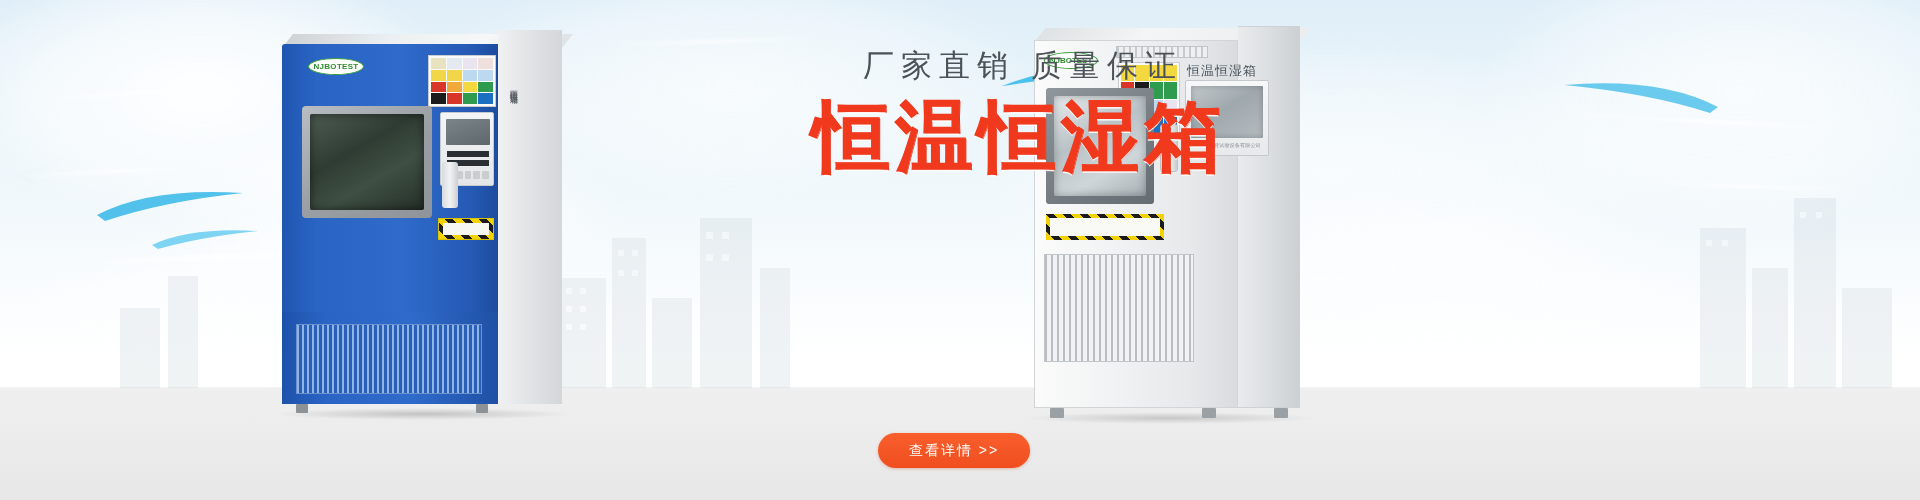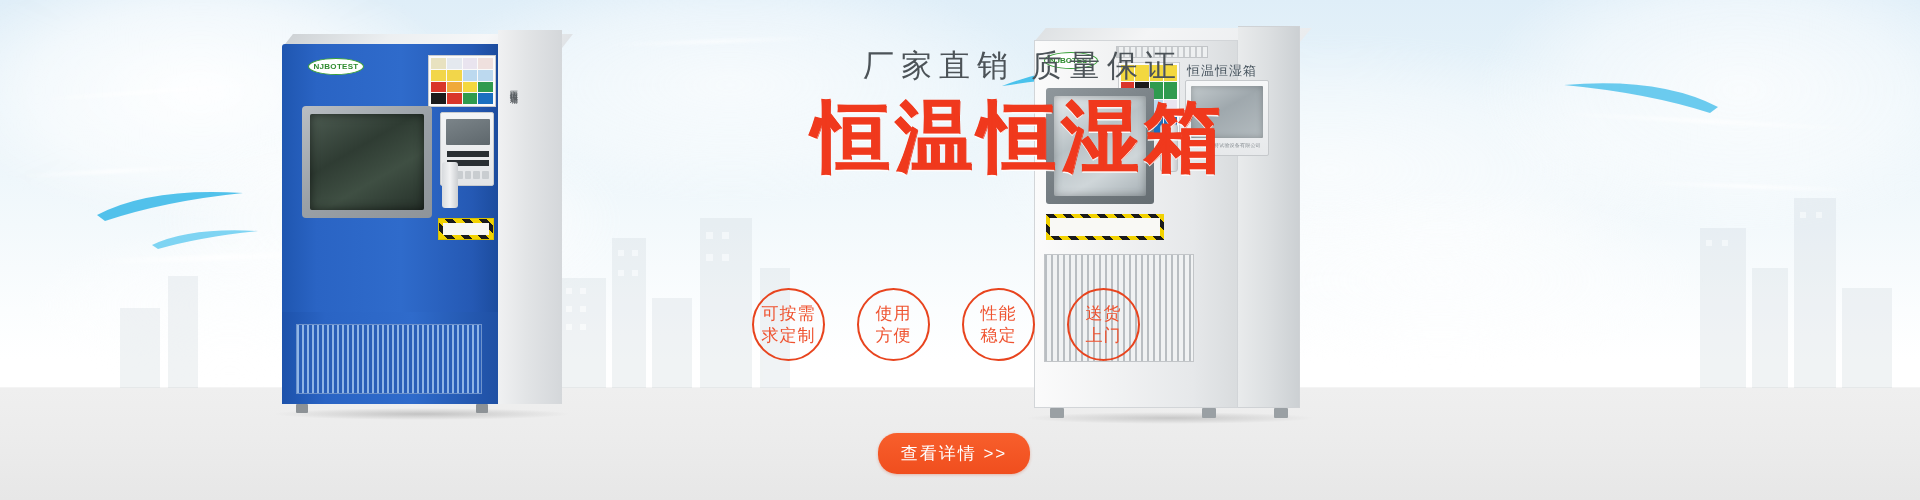--- a/index.html
+++ b/index.html
@@ -97,23 +97,23 @@
     border:2px solid #e8441e;
     display:flex; flex-direction:column; align-items:center; justify-content:center;
     color:#ef5330; font-size:17px; line-height:1.28; letter-spacing:1px;
     background:transparent;
   }
   .badge span { display:block; white-space:nowrap; }
 
   
   .cta {
     position:absolute; left:878px; top:433px;
-    width:152px; height:41px; border-radius:19px;
+    width:152px; height:35px; border-radius:19px;
     background:linear-gradient(to bottom,#f85f2c 0%, #f04e1e 100%);
-    color:#ffffff; font-size:17px; letter-spacing:2px;
+    color:#ffffff; font-size:14px; letter-spacing:2px;
     display:flex; align-items:center; justify-content:center;
     cursor:pointer; box-shadow:0 1px 3px rgba(210,60,20,.3);
   }
 
   
   .unit-left { position:absolute; left:262px; top:30px; width:300px; height:375px; }
   .ul-body {
     position:absolute; left:20px; top:14px; width:216px; height:360px;
     background:linear-gradient(to right,#1f56b0 0%, #2a64c4 16%, #2f6bcb 55%, #2559b4 88%, #1c4c9e 100%);
     border-top-left-radius:3px;
@@ -461,34 +461,16 @@
     <div class="ur-foot r"></div>
   </div>
 
   <div class="copy">
     <div class="tagline"><span>厂家直销</span><span class="gap"></span><span>质量保证</span></div>
 
     <div class="headline">恒温恒湿箱</div>
 
   </div>
 
-  <div class="badges">
-    <div class="badge">
-      <span>可按需</span>
-      <span>求定制</span>
-    </div>
-    <div class="badge">
-      <span>使用</span>
-      <span>方便</span>
-    </div>
-    <div class="badge">
-      <span>性能</span>
-      <span>稳定</span>
-    </div>
-    <div class="badge">
-      <span>送货</span>
-      <span>上门</span>
-    </div>
-  </div>
 
   <div class="cta">查看详情 &gt;&gt;</div>
 
 </div>
 
 </body></html>

